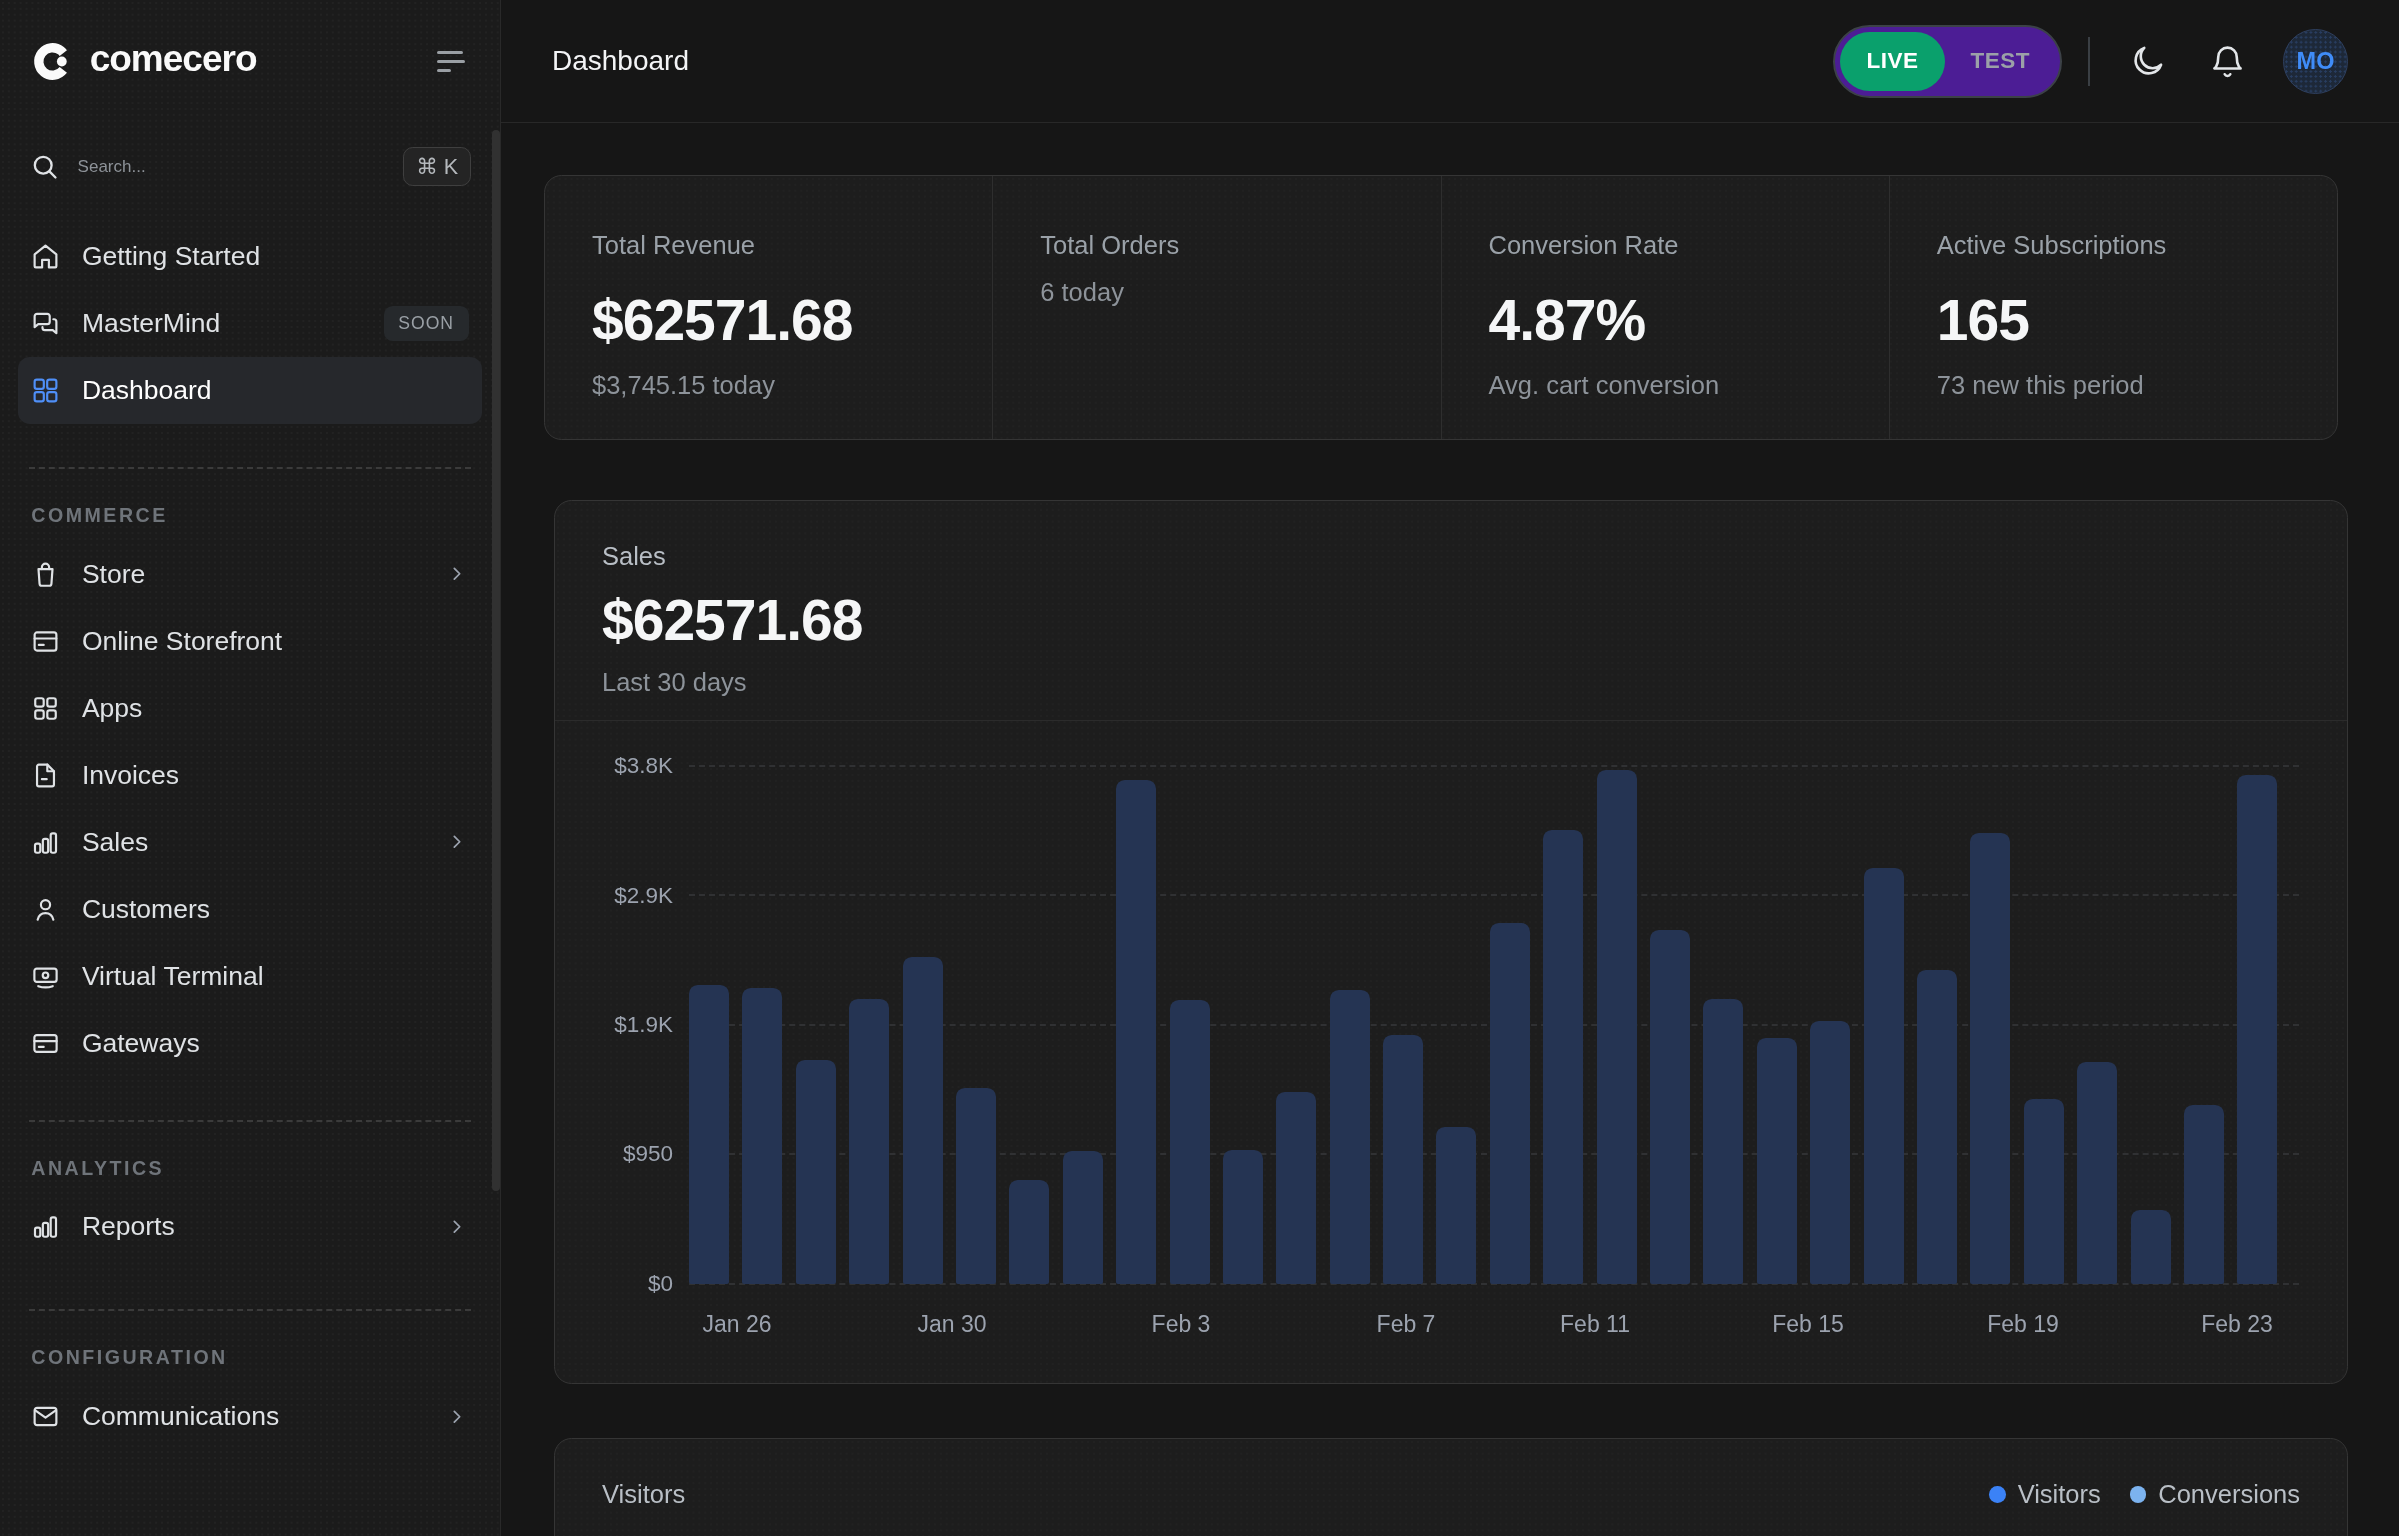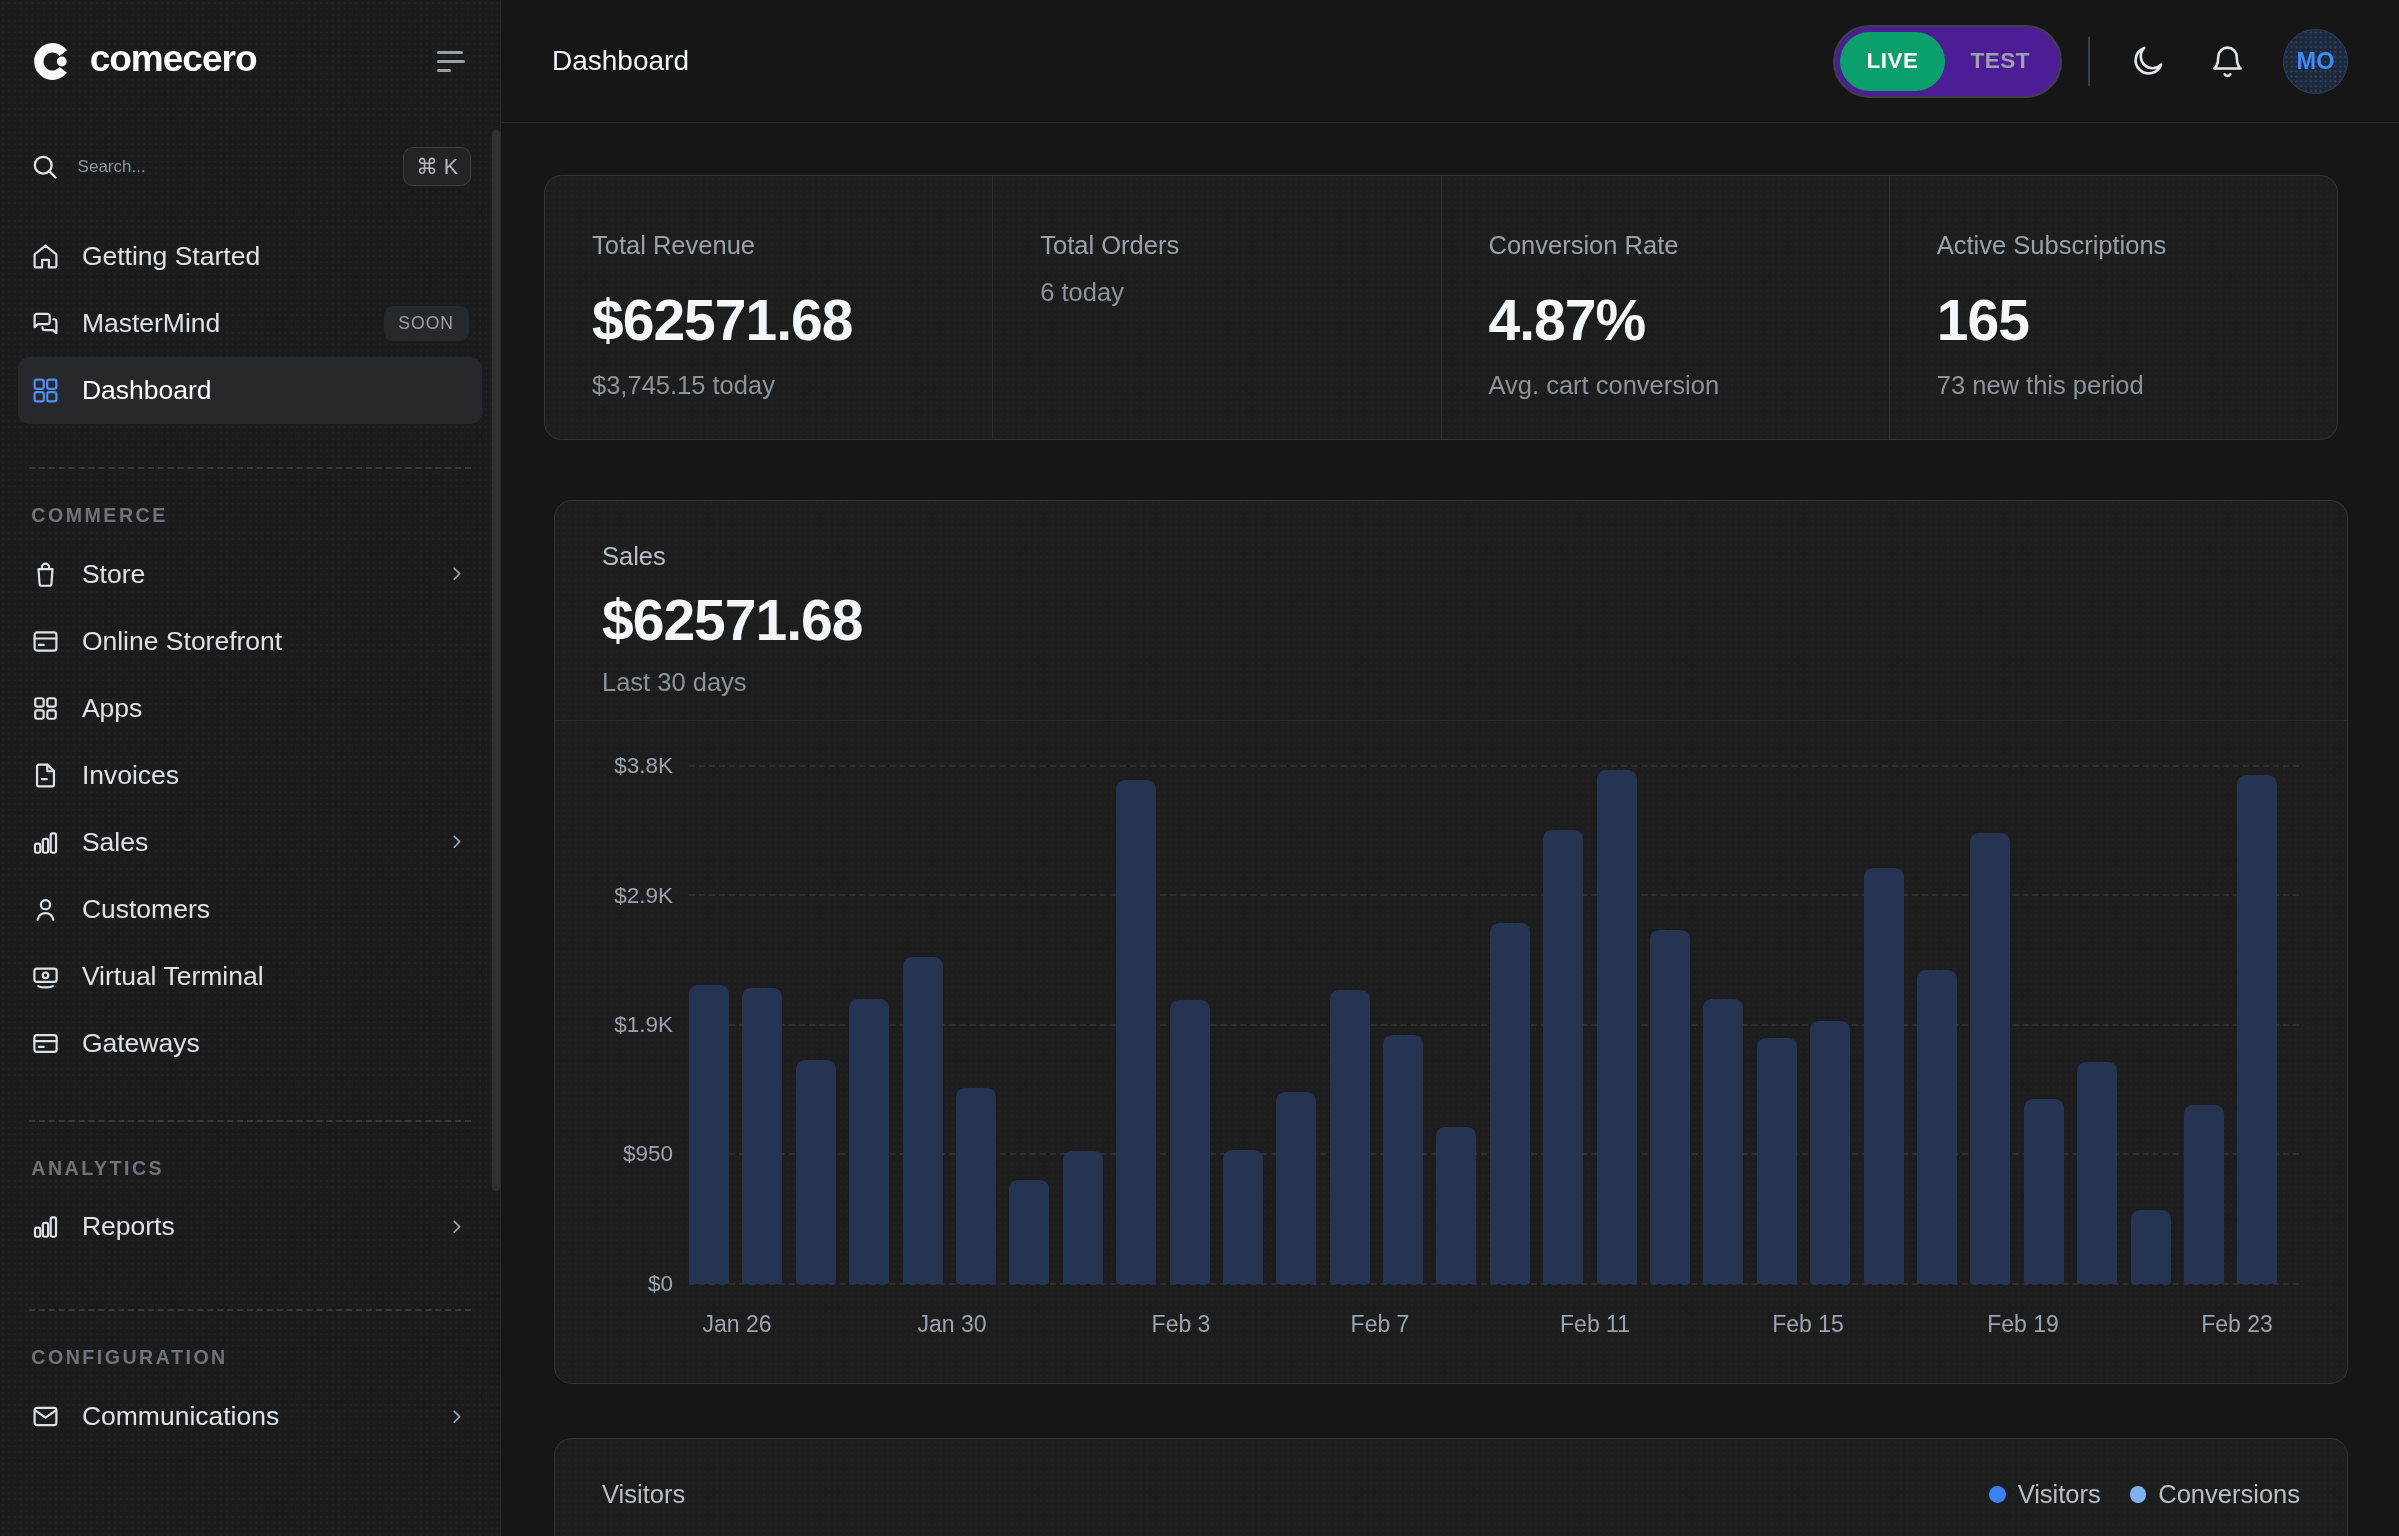--- a/index.html
+++ b/index.html
@@ -438,21 +438,21 @@
             <div class="bar" title="Feb 21: $1630" style="height: 42.8947%;"></div>
             <div class="bar" title="Feb 22: $545" style="height: 14.3421%;"></div>
             <div class="bar" title="Feb 23: $1310" style="height: 34.4737%;"></div>
             <div class="bar" title="Feb 24: $3735" style="height: 98.2895%;"></div>
           </div>
       </div>
       <div class="x-labels">
           <div class="xlabel" style="left: 20px;">Jan 26</div>
           <div class="xlabel" style="left: 235px;">Jan 30</div>
           <div class="xlabel" style="left: 464px;">Feb 3</div>
-          <div class="xlabel" style="left: 663px;">Feb 7</div>
+          <div class="xlabel" style="left: 689px;">Feb 7</div>
           <div class="xlabel" style="left: 878px;">Feb 11</div>
           <div class="xlabel" style="left: 1091px;">Feb 15</div>
           <div class="xlabel" style="left: 1306px;">Feb 19</div>
           <div class="xlabel" style="left: 1520px;">Feb 23</div>
         </div>
     </div>
   </section>
 
   <section class="card visitors-card">
     <div class="vc-head">

